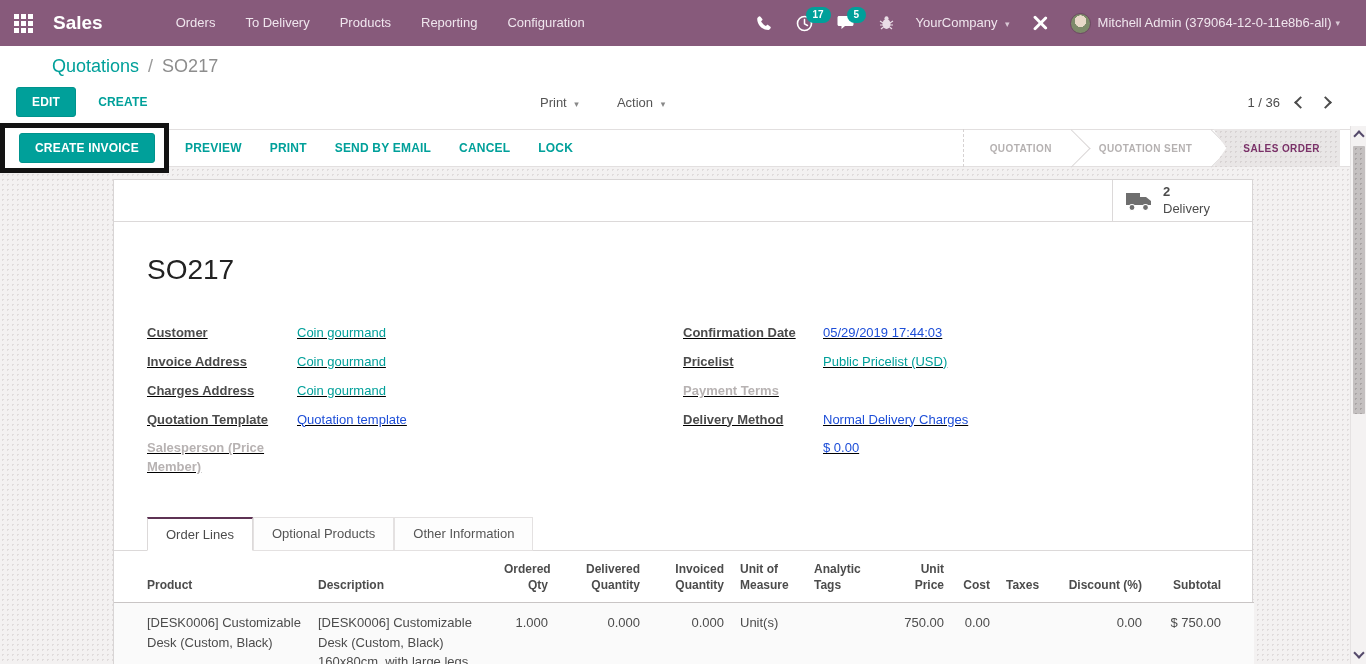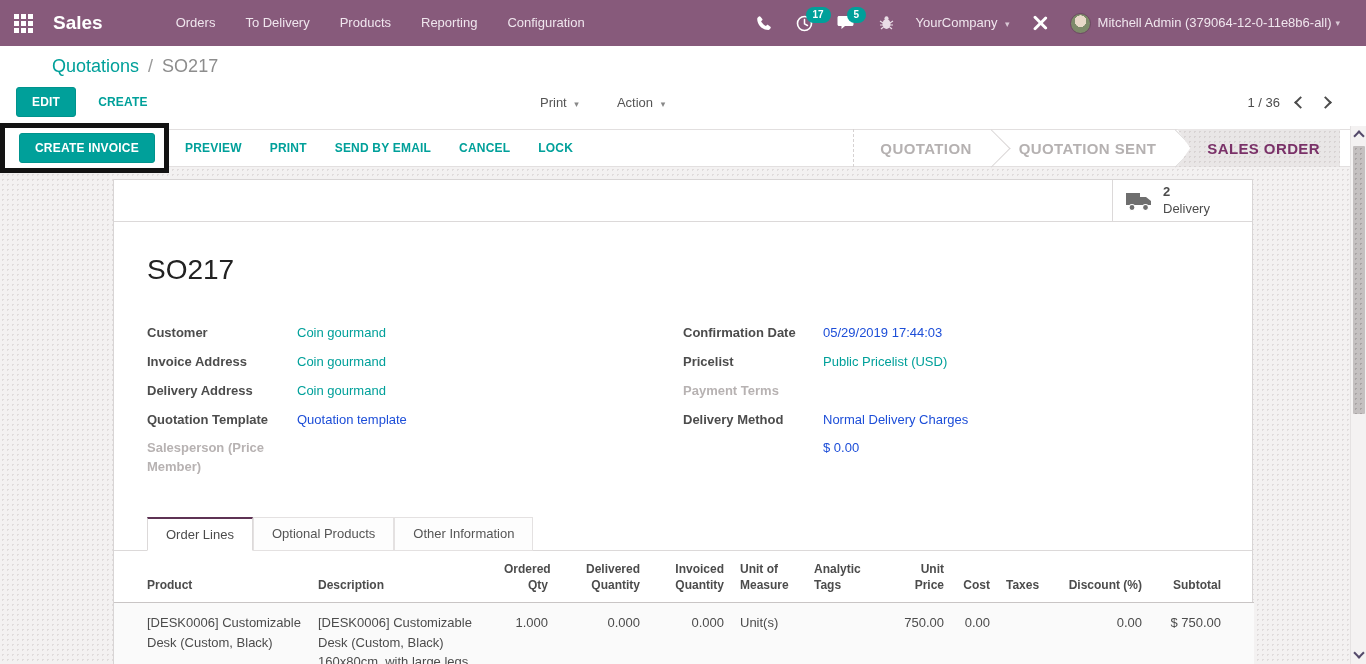--- a/index.html
+++ b/index.html
@@ -35,35 +35,35 @@
   .chev { width: 9px; height: 9px; border-top: 2px solid #4c4c4c; border-right: 2px solid #4c4c4c; display: inline-block; cursor: pointer; }
   .chev.left  { transform: rotate(-135deg); }
   .chev.right { transform: rotate(45deg); }
 
   
   .statusbar { position: relative; background: #fff; border-top: 1px solid #e2dfdf; border-bottom: 1px solid #e2dfdf; height: 38px; display: flex; align-items: center; }
   .sb-left { display: flex; align-items: center; height: 38px; }
   .highlight-box { border: 5px solid #131313; padding: 5px 9px 5px 14px; margin: -7px 2px -7px 0; background: #fff; position: relative; z-index: 4; display: inline-flex; }
   .sb-btn { background: none; border: none; color: #00a09a; font-size: 12px; font-weight: bold; padding: 0 14px; height: 38px; cursor: pointer; font-family: inherit; letter-spacing: .2px; white-space: nowrap; }
   .sb-states { margin-left: auto; margin-right: 26px; display: flex; align-items: stretch; height: 38px; border-left: 1px dashed #d6d2d2; }
-  .state { display: flex; align-items: center; padding: 0 20px 0 26px; font-size: 15px; font-weight: bold; color: #b5b1b1; letter-spacing: .4px; cursor: pointer; white-space: nowrap; }
+  .state { display: flex; align-items: center; padding: 0 20px 0 26px; font-size: 10px; font-weight: bold; color: #b5b1b1; letter-spacing: .4px; cursor: pointer; white-space: nowrap; }
   .state-sep { width: 1px; position: relative; }
   .state-sep::before { content: ""; position: absolute; width: 26px; height: 26px; border-top: 1px solid #d9d5d5; border-right: 1px solid #d9d5d5; transform: rotate(45deg); top: 6px; left: -14px; background: transparent; }
   .state.active { color: #7a3168; background-color: #e9e6e6; background-image: radial-gradient(#d8d3d3 1px, rgba(0,0,0,0) 1px); background-size: 5px 5px; clip-path: polygon(0 0, 100% 0, 100% 100%, 0 100%, 13px 50%); padding-left: 30px; }
 
   
   .content { height: 580px; background-color: #f3f1f1; background-image: radial-gradient(#e0dcdc 1px, rgba(0,0,0,0) 1px); background-size: 5px 5px; overflow: hidden; }
   .sheet { width: 1140px; margin: 12px auto 0; background: #fff; border: 1px solid #d8d5d5; min-height: 560px; position: relative; }
   .button-box { height: 42px; border-bottom: 1px solid #dcd9d9; display: flex; justify-content: flex-end; }
   .stat-button { width: 140px; border: none; border-left: 1px solid #dcd9d9; background: #fff; display: flex; align-items: center; gap: 10px; padding: 0 12px; cursor: pointer; font-family: inherit; }
   .stat-button .stat-texts { text-align: left; font-size: 13px; color: #4c4c4c; line-height: 1.25; }
   .stat-button .stat-value { font-weight: bold; }
   .sheet-title { font-size: 28px; font-weight: normal; color: #222; padding: 32px 33px 0; }
   .field-groups { display: flex; padding: 38px 33px 0; }
-  .fgroup { width: 50%; }
+  .fgroup { width: 50%; text-decoration: underline; }
   .frow { display: flex; margin-bottom: 10px; font-size: 13px; line-height: 1.45; }
   .flabel { width: 150px; min-width: 150px; font-weight: bold; color: #4c4c4c; padding-right: 12px; }
   .fgroup.right .flabel { width: 140px; min-width: 140px; }
   .flabel.muted { color: #b7b2b2; }
   .fvalue { color: #1d4ed8; }
   .fvalue.link { color: #00a09a; cursor: pointer; }
   .fvalue .second-line { display: block; margin-top: 10px; }
 
   
   .tabs { display: flex; padding: 0 0 0 33px; margin-top: 30px; border-bottom: 1px solid #dcd9d9; }
@@ -227,21 +227,21 @@
       <div class="fgroup left" id="fields-left">
           <div class="frow">
             <div class="flabel">Customer</div>
             <div class="fvalue link">Coin gourmand</div>
           </div>
           <div class="frow">
             <div class="flabel">Invoice Address</div>
             <div class="fvalue link">Coin gourmand</div>
           </div>
           <div class="frow">
-            <div class="flabel">Delivery Address</div>
+            <div class="flabel">Charges Address</div>
             <div class="fvalue link">Coin gourmand</div>
           </div>
           <div class="frow">
             <div class="flabel">Quotation Template</div>
             <div class="fvalue">Quotation template</div>
           </div>
           <div class="frow">
             <div class="flabel muted">Salesperson (Price Member)</div>
           </div>
         </div>

